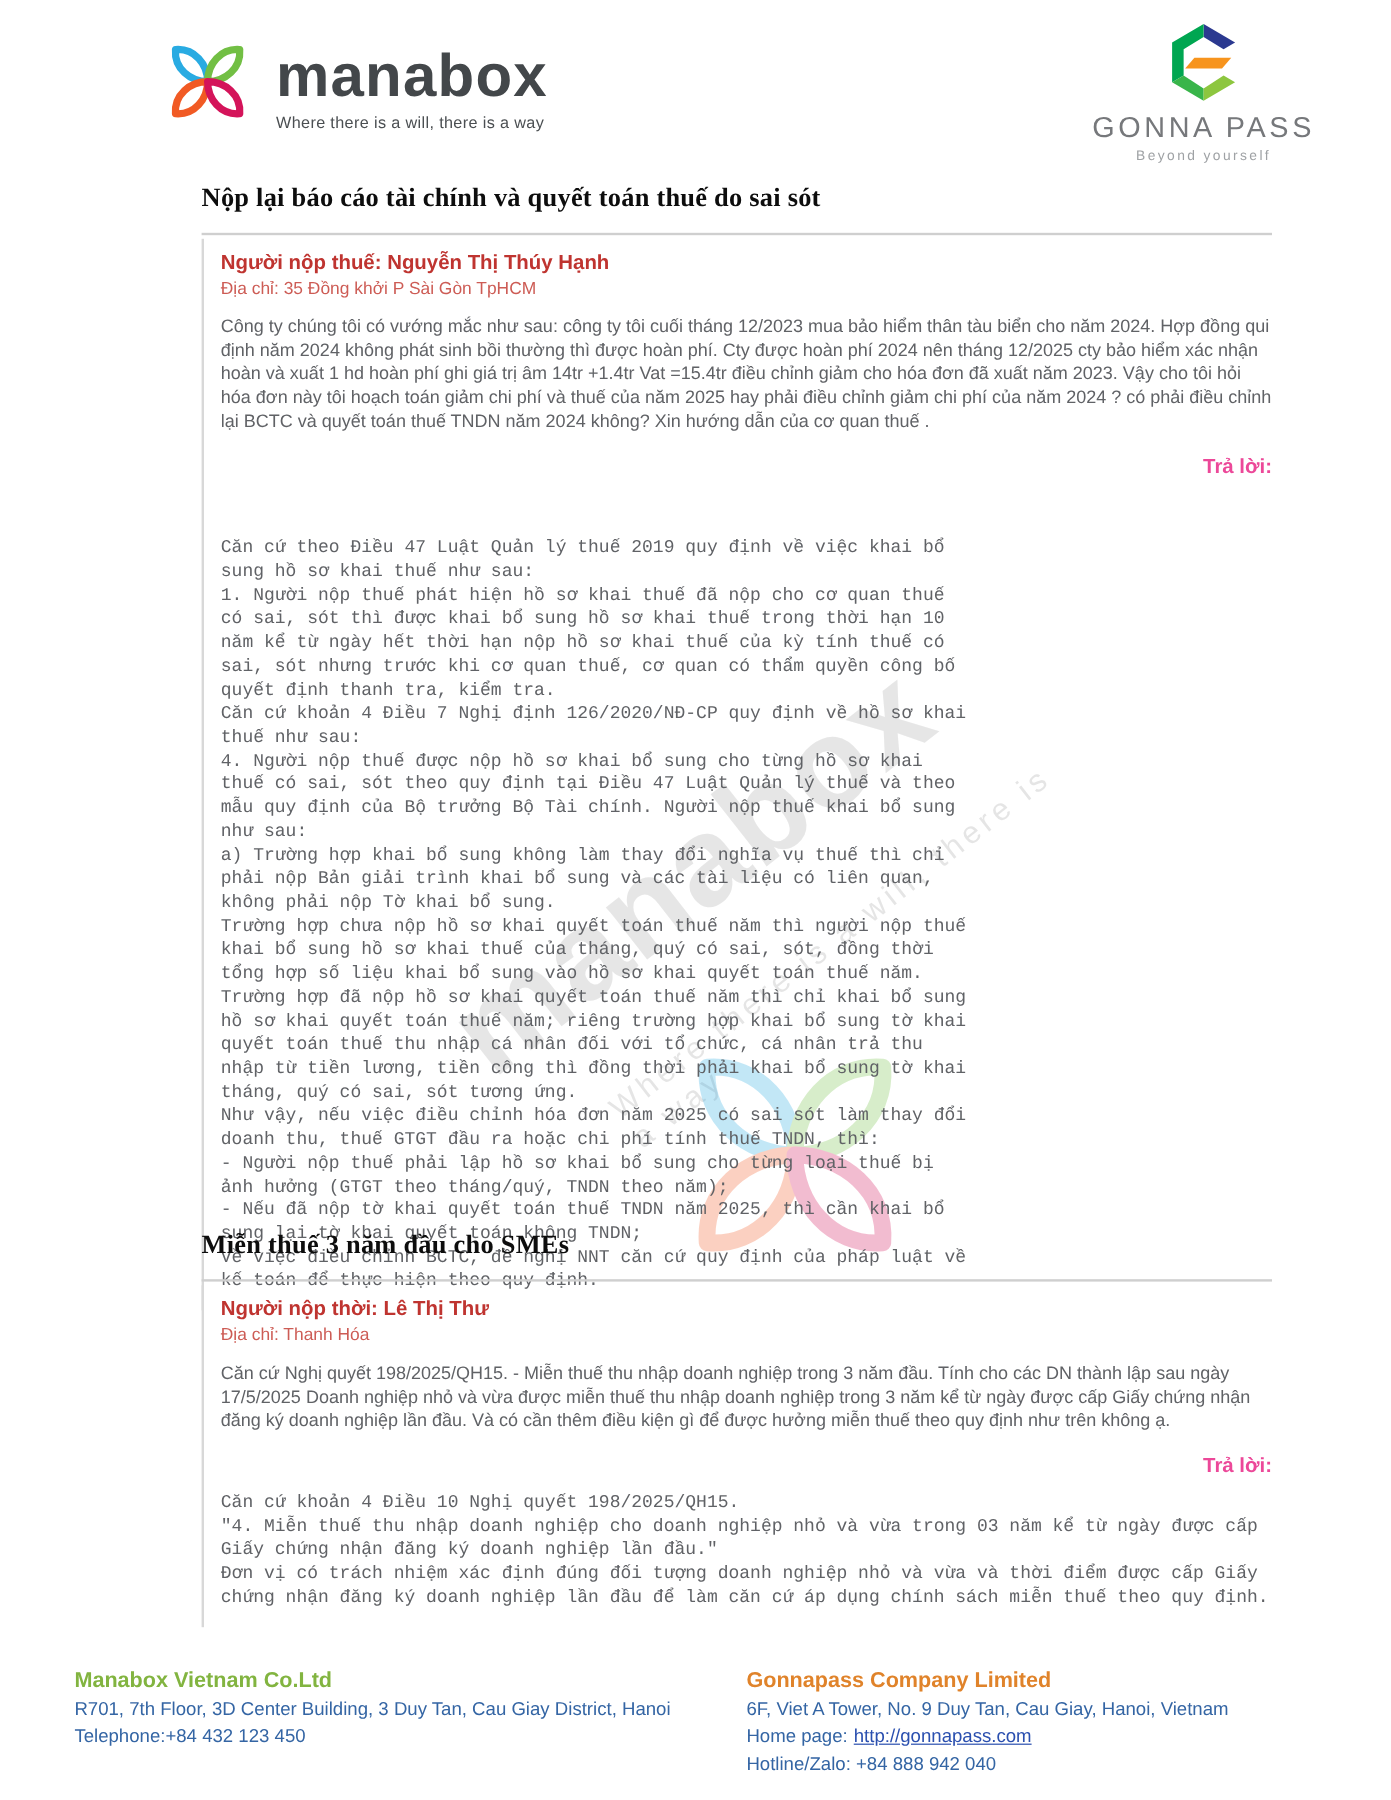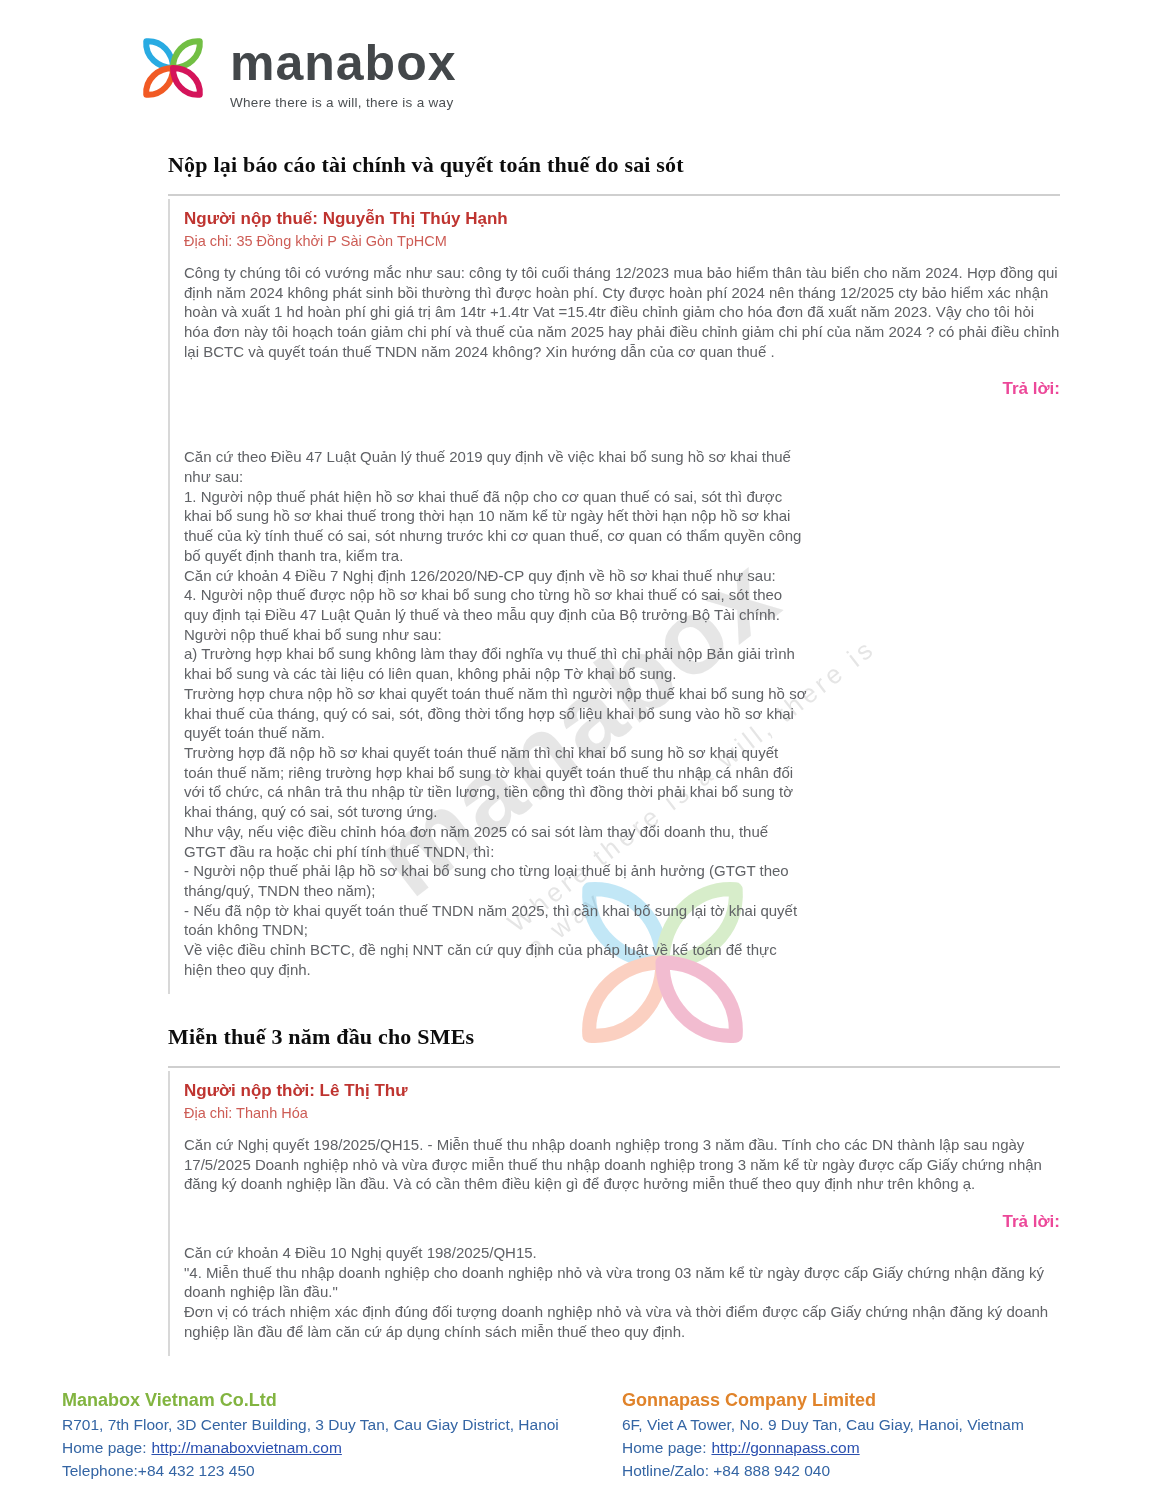--- a/index.html
+++ b/index.html
@@ -52,21 +52,21 @@
   }
   .title-rule { border: 0; border-top: 2px solid #cfcfcf; margin-top: 16px; }
   .qa-block { border-left: 2px solid #d8d8d8; padding: 10px 0 14px 14px; margin-top: 3px; }
   .taxpayer { font-size: 17px; font-weight: bold; color: #bf3430; }
   .address { font-size: 14.5px; color: #cd5c55; margin-top: 4px; }
   .question { font-size: 15px; color: #606266; line-height: 1.31; margin-top: 14px; }
   .answer-label { font-size: 17px; font-weight: bold; color: #ec4899; margin-top: 18px; text-align: right; }
   .answer { font-size: 15px; color: #606266; line-height: 1.315; }
   .article-1 .answer { margin-top: 48px; width: 624px; }
   .article-2 .answer { margin-top: 11px; width: 890px; }
-  .answer .para { margin: 0; }
+  .answer .para { margin: 0; font-family: Liberation Mono, monospace; }
 
   
   .footer { position: absolute; top: 1390px; left: 0; width: 100%; z-index: 1; }
   .footer-col { position: absolute; top: 0; }
   .footer-col.left { left: 62px; width: 520px; }
   .footer-col.right { left: 622px; width: 500px; }
   .f-company { font-size: 18px; font-weight: bold; }
   .footer-col.left .f-company { color: #82b440; }
   .footer-col.right .f-company { color: #e0832a; }
   .f-line { font-size: 15.5px; color: #3465a4; margin-top: 5px; }
@@ -99,20 +99,31 @@
         <path d="M50 50 C38 38 36 18 50 6 C64 18 62 38 50 50 Z" stroke="#f15a24" transform="rotate(-135 50 50)"></path>
         <path d="M50 50 C38 38 36 18 50 6 C64 18 62 38 50 50 Z" stroke="#d4145a" transform="rotate(135 50 50)"></path>
       </g>
     </svg>
     <div class="word-wrap">
       <div class="manabox-word">manabox</div>
       <div class="manabox-tagline">Where there is a will, there is a way</div>
     </div>
   </div>
 
+  <div class="gonnapass-logo">
+    <svg class="hexg" viewBox="0 0 100 104">
+      <polygon points="50,2 91,26 76,35 50,19" fill="#2b3990"></polygon>
+      <polygon points="50,2 9,26 9,78 24,69 24,35 50,19" fill="#00a651"></polygon>
+      <polygon points="9,78 50,102 50,86 24,69" fill="#39b54a"></polygon>
+      <polygon points="50,102 91,78 76,69 50,86" fill="#8dc63f"></polygon>
+      <polygon points="38,46 86,46 74,60 26,60" fill="#f7941d"></polygon>
+    </svg>
+    <div class="gonnapass-word">GONNA PASS</div>
+    <div class="gonnapass-tagline">Beyond yourself</div>
+  </div>
 
   <div class="article article-1">
     <div class="article-title">Nộp lại báo cáo tài chính và quyết toán thuế do sai sót</div>
     <hr class="title-rule">
     <div class="qa-block">
       <div class="taxpayer">Người nộp thuế: Nguyễn Thị Thúy Hạnh</div>
       <div class="address">Địa chỉ: 35 Đồng khởi P Sài Gòn TpHCM</div>
       <div class="question">Công ty chúng tôi có vướng mắc như sau: công ty tôi cuối tháng 12/2023 mua bảo hiểm thân tàu biển cho năm 2024. Hợp đồng qui định năm 2024 không phát sinh bồi thường thì được hoàn phí. Cty được hoàn phí 2024 nên tháng 12/2025 cty bảo hiểm xác nhận hoàn và xuất 1 hd hoàn phí ghi giá trị âm 14tr +1.4tr Vat =15.4tr điều chỉnh giảm cho hóa đơn đã xuất năm 2023. Vậy cho tôi hỏi hóa đơn này tôi hoạch toán giảm chi phí và thuế của năm 2025 hay phải điều chỉnh giảm chi phí của năm 2024 ? có phải điều chỉnh lại BCTC và quyết toán thuế TNDN năm 2024 không? Xin hướng dẫn của cơ quan thuế .</div>
       <div class="answer-label">Trả lời:</div>
       <div class="answer">
@@ -144,23 +155,20 @@
           <p class="para">"4. Miễn thuế thu nhập doanh nghiệp cho doanh nghiệp nhỏ và vừa trong 03 năm kể từ ngày được cấp Giấy chứng nhận đăng ký doanh nghiệp lần đầu."</p>
           <p class="para">Đơn vị có trách nhiệm xác định đúng đối tượng doanh nghiệp nhỏ và vừa và thời điểm được cấp Giấy chứng nhận đăng ký doanh nghiệp lần đầu để làm căn cứ áp dụng chính sách miễn thuế theo quy định.</p>
         </div>
     </div>
   </div>
 
   <div class="footer">
     <div class="footer-col left">
       <div class="f-company">Manabox Vietnam Co.Ltd</div>
       <div class="f-line">R701, 7th Floor, 3D Center Building, 3 Duy Tan, Cau Giay District, Hanoi</div>
-      <div class="f-line">
-        <span class="lbl">Home page:</span><a href="#" class="f-link">http://manaboxvietnam.com</a>
-      </div>
       <div class="f-line">Telephone:+84 432 123 450</div>
     </div>
     <div class="footer-col right">
       <div class="f-company">Gonnapass Company Limited</div>
       <div class="f-line">6F, Viet A Tower, No. 9 Duy Tan, Cau Giay, Hanoi, Vietnam</div>
       <div class="f-line">
         <span class="lbl">Home page:</span><a href="#" class="f-link">http://gonnapass.com</a>
       </div>
       <div class="f-line">Hotline/Zalo: +84 888 942 040</div>
     </div>

